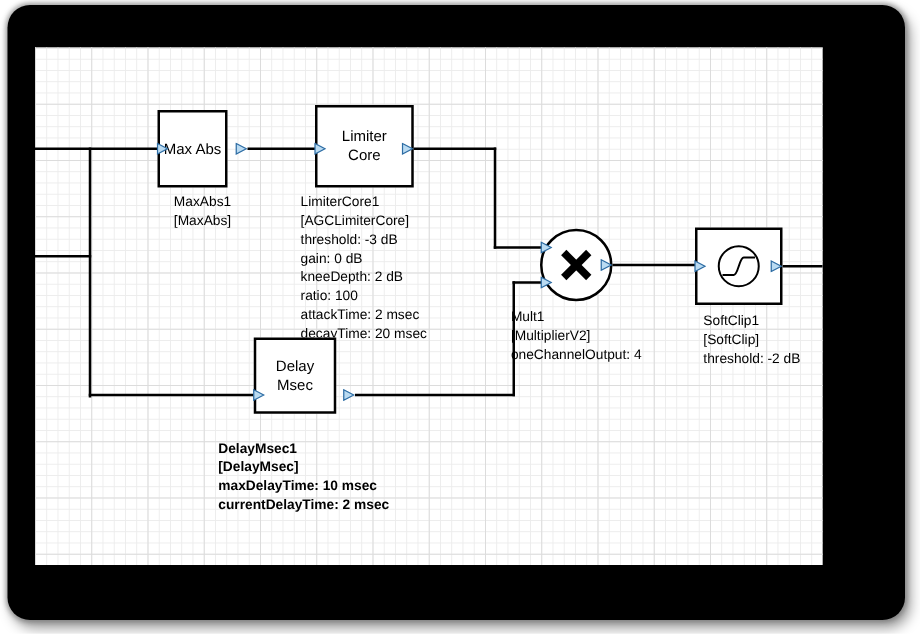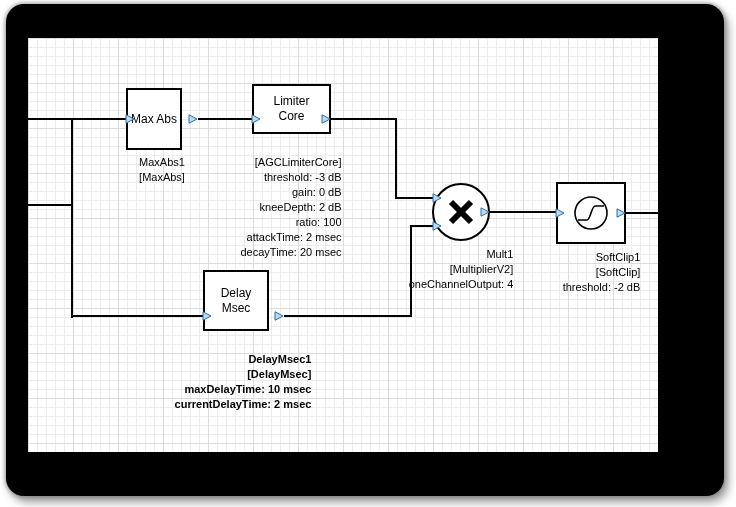--- a/index.html
+++ b/index.html
@@ -28,21 +28,21 @@
 
   .block { position:absolute; background:var(--block-bg,#fff);
     border:2px solid var(--block-border,#000);
     display:flex; flex-direction:column; align-items:center; justify-content:center;
     text-align:center; font-size:12px; line-height:15px; }
 
   .circle-block { position:absolute; background:var(--block-bg,#fff);
     border:2px solid var(--block-border,#000); border-radius:50%;
     display:flex; align-items:center; justify-content:center; }
 
-  .caption { position:absolute; transform:translateX(-50%); text-align:right;
+  .caption { position:absolute; transform:translateX(-50%); text-align:left;
     font-size:11px; line-height:15px; white-space:nowrap; }
 
   .pin { position:absolute; width:10px; height:10px; }
   .pin polygon { fill:var(--pin-fill,#badbf2); stroke:var(--pin-stroke,#2e6da4); stroke-width:1; }
 
   .glyph line, .glyph path, .glyph circle { stroke:#000; fill:none; }
 </style>
 </head>
 <body>
 
@@ -69,25 +69,26 @@
       <div class="wire h" style="left:598px;top:174px;width:32px;"></div>
 
       <div class="block" style="left:98px;top:50px;width:56px;height:62px;">
         <div>Max Abs</div>
       </div>
       <div class="caption" style="left:134px;top:117px;">
         <div>MaxAbs1</div>
         <div>[MaxAbs]</div>
       </div>
 
-      <div class="block" style="left:224px;top:46px;width:79px;height:50px;">
+      <div class="block" style="left:224px;top:46px;width:79px;height:66px;">
         <div>Limiter</div>
         <div>Core</div>
       </div>
       <div class="caption" style="left:263px;top:117px;">
+        <div>LimiterCore1</div>
         <div>[AGCLimiterCore]</div>
         <div>threshold: -3 dB</div>
         <div>gain: 0 dB</div>
         <div>kneeDepth: 2 dB</div>
         <div>ratio: 100</div>
         <div>attackTime: 2 msec</div>
         <div>decayTime: 20 msec</div>
       </div>
 
       <div class="block" style="left:175px;top:232px;width:66px;height:61px;">

